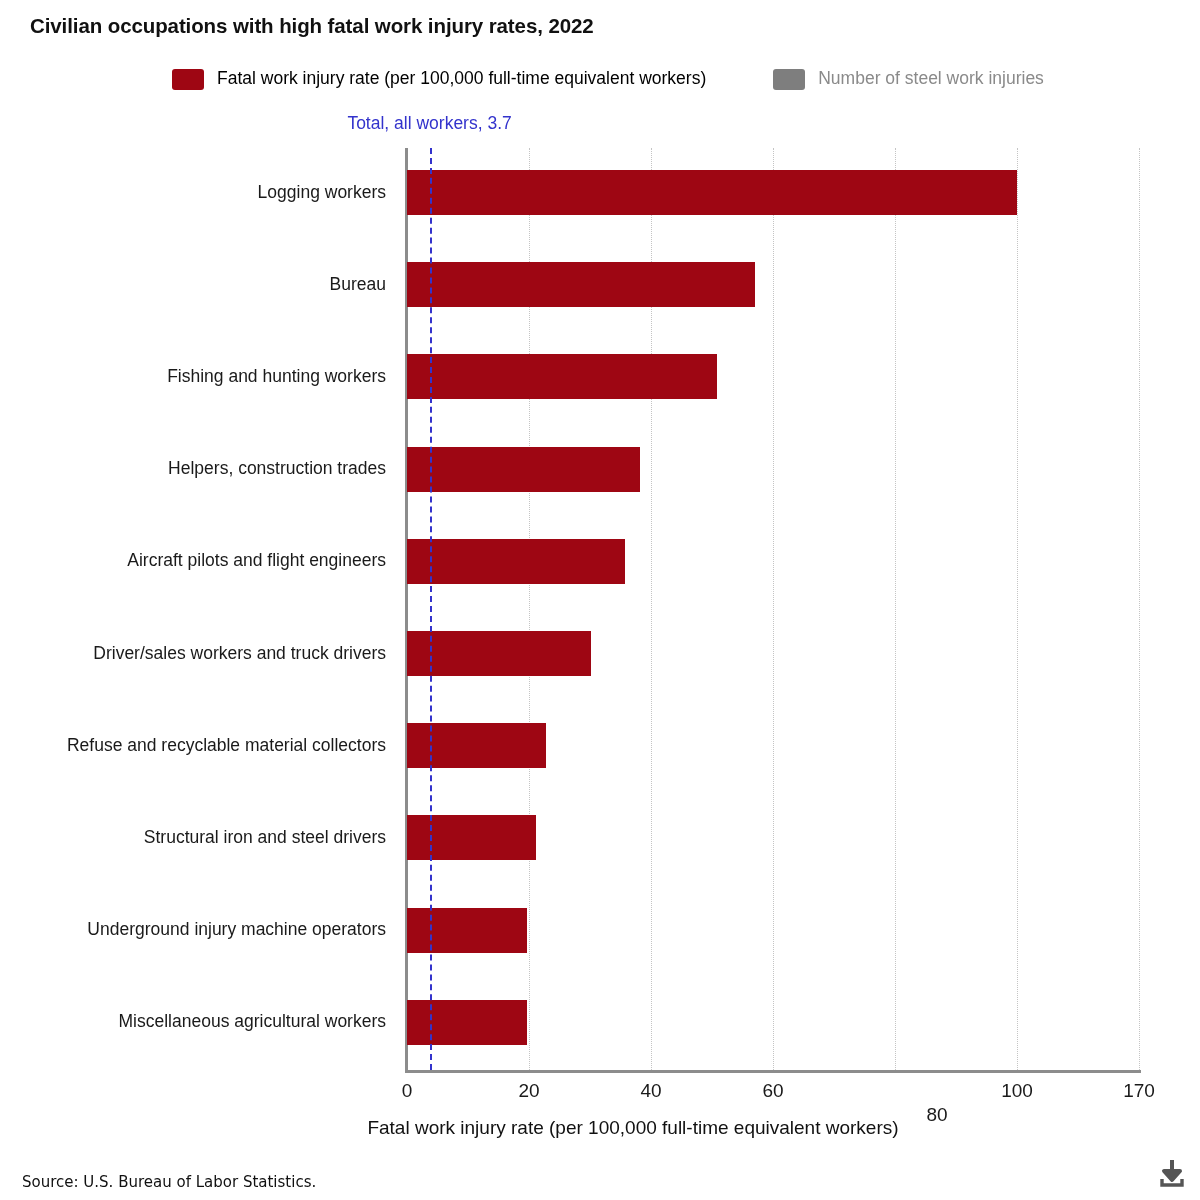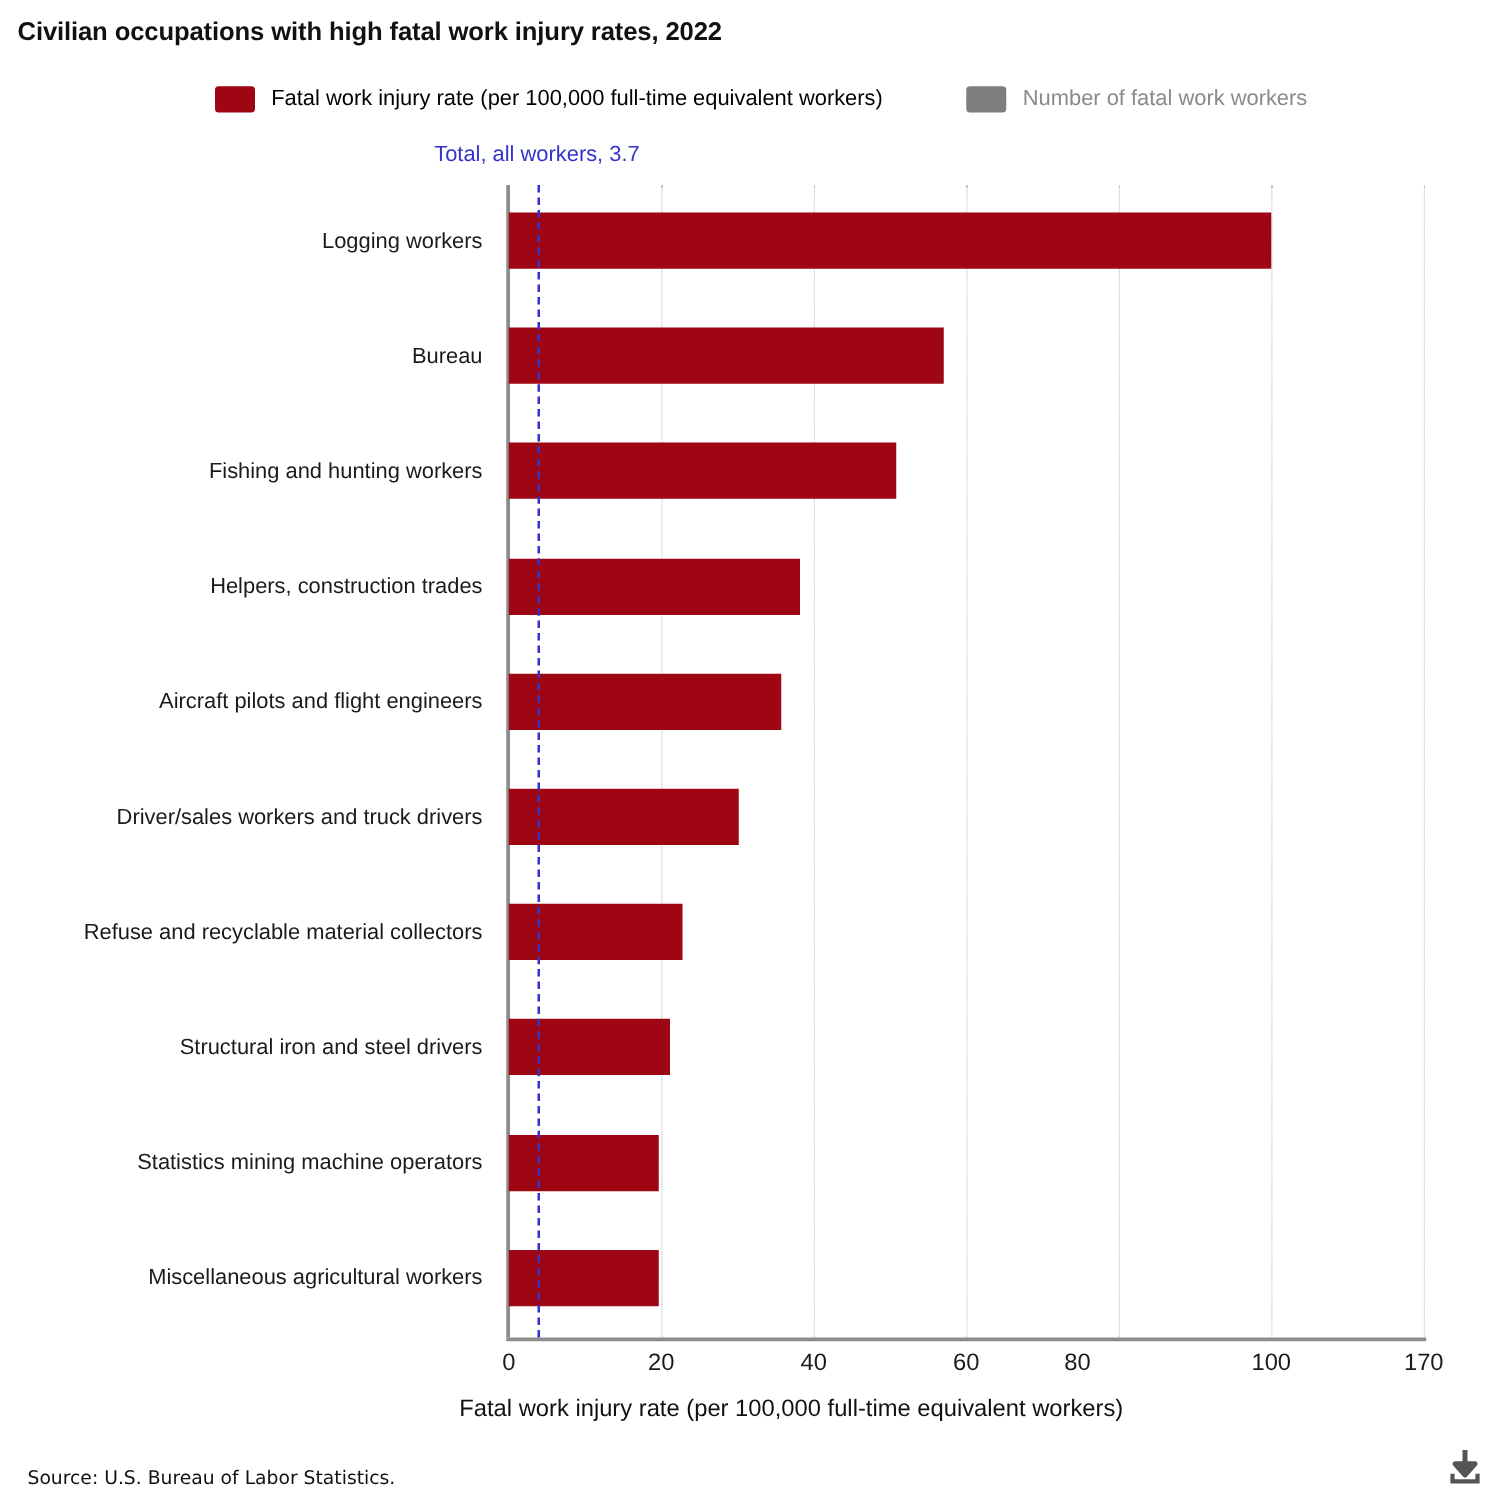--- a/index.html
+++ b/index.html
@@ -12,21 +12,21 @@
     height: 1200px;
     font-family: "Liberation Sans", sans-serif;
     color: #000000;
     overflow: hidden;
     position: relative;
   }
 
   
   .chart-title {
     position: absolute;
-    left: 14px;
+    left: 30px;
     top: 14px;
     font-size: 20.5px;
     font-weight: bold;
     letter-spacing: -0.1px;
     color: #111111;
     white-space: nowrap;
   }
 
   
   .legend {
@@ -179,21 +179,21 @@
 
 <div class="chart-title">Civilian occupations with high fatal work injury rates, 2022</div>
 
 <div class="legend">
   <div class="legend-item first">
     <span class="legend-swatch" style="background:#9e0613"></span>
     <span class="legend-label">Fatal work injury rate (per 100,000 full-time equivalent workers)</span>
   </div>
   <div class="legend-item second">
     <span class="legend-swatch" style="background:#7e7e7e"></span>
-    <span class="legend-label">Number of fatal work workers</span>
+    <span class="legend-label">Number of steel work injuries</span>
   </div>
 </div>
 
 <div class="plot-wrap">
   <div class="axis-y-line"></div>
   <div class="axis-x-line"></div>
 
   <div class="plot-area" id="plot-area">
       <div class="gridline" style="left: 122px;"></div>
       <div class="gridline" style="left: 244px;"></div>
@@ -234,34 +234,34 @@
       <div class="refline" style="left: 22.57px; border-color: rgb(51, 51, 204);"></div>
     </div>
 
   <div class="ref-label" id="ref-label" style="left: 429.57px; color: rgb(51, 51, 204);">Total, all workers, 3.7</div>
 
   <div id="xticks">
       <div class="xtick-label" style="left: 407px;">0</div>
       <div class="xtick-label" style="left: 529px;">20</div>
       <div class="xtick-label" style="left: 651px;">40</div>
       <div class="xtick-label" style="left: 773px;">60</div>
-      <div class="xtick-label" style="left: 862px;">80</div>
+      <div class="xtick-label" style="left: 937px; margin-top: 24px;">80</div>
       <div class="xtick-label" style="left: 1017px;">100</div>
       <div class="xtick-label" style="left: 1139px;">170</div>
     </div>
   <div id="catlabels">
       <div class="cat-label" style="right: 814px; top: 181.5px;">Logging workers</div>
       <div class="cat-label" style="right: 814px; top: 273.7px;">Bureau</div>
       <div class="cat-label" style="right: 814px; top: 365.9px;">Fishing and hunting workers</div>
       <div class="cat-label" style="right: 814px; top: 458.1px;">Helpers, construction trades</div>
       <div class="cat-label" style="right: 814px; top: 550.3px;">Aircraft pilots and flight engineers</div>
       <div class="cat-label" style="right: 814px; top: 642.5px;">Driver/sales workers and truck drivers</div>
       <div class="cat-label" style="right: 814px; top: 734.7px;">Refuse and recyclable material collectors</div>
       <div class="cat-label" style="right: 814px; top: 826.9px;">Structural iron and steel drivers</div>
-      <div class="cat-label" style="right: 814px; top: 919.1px;">Statistics mining machine operators</div>
+      <div class="cat-label" style="right: 814px; top: 919.1px;">Underground injury machine operators</div>
       <div class="cat-label" style="right: 814px; top: 1011.3px; text-align: right;">Miscellaneous agricultural workers</div>
     </div>
 
   <div class="x-axis-title">
     <span class="x-axis-title-inner">Fatal work injury rate (per 100,000 full-time equivalent workers)</span>
   </div>
 </div>
 
 <div class="source-note">Source: U.S. Bureau of Labor Statistics.</div>
 <div class="download-btn">

